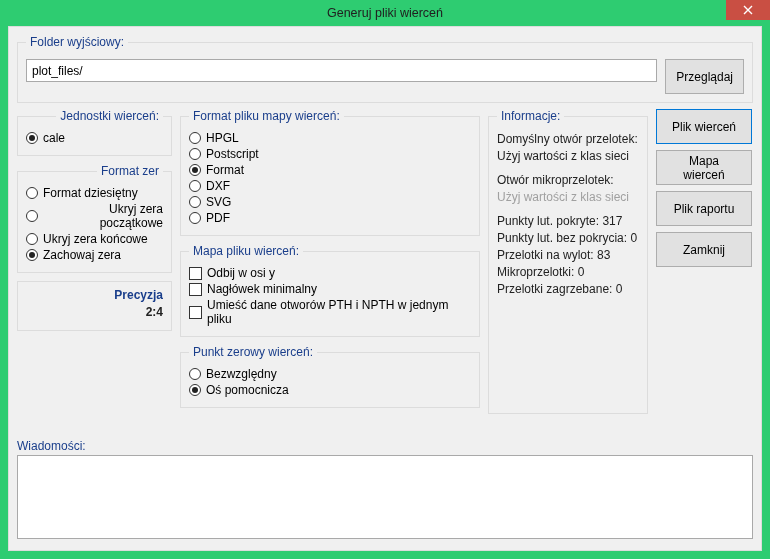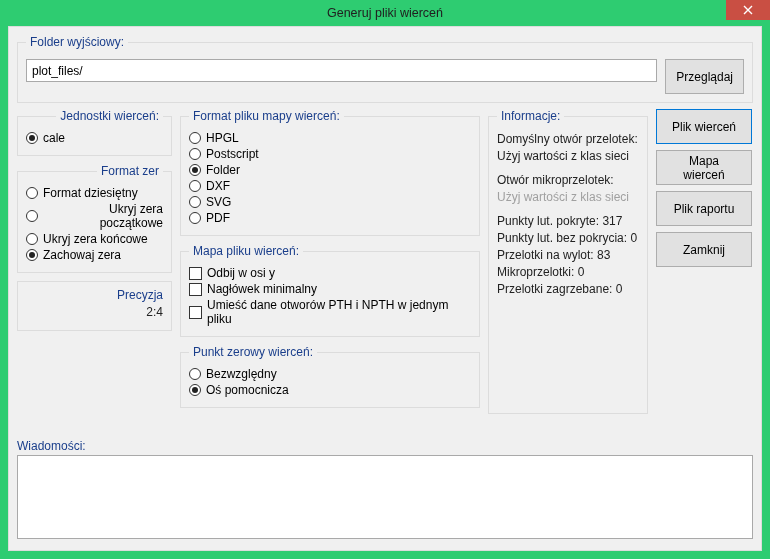--- a/index.html
+++ b/index.html
@@ -18,21 +18,21 @@
   .columns { display: flex; gap: 8px; margin-top: 6px; }
   .col-left { width: 155px; display: flex; flex-direction: column; gap: 2px; text-align: right; }
   .col-mid { width: 300px; display: flex; flex-direction: column; gap: 2px; }
   .col-info { width: 160px; }
   .col-actions { width: 96px; display: flex; flex-direction: column; gap: 6px; }
   .col-actions .btn { width: 100%; }
   .radio-line, .check-line { display: flex; align-items: center; gap: 5px; margin: 2px 0; cursor: pointer; }
   .radio { width: 12px; height: 12px; border: 1px solid #333; border-radius: 50%; background: #fff; display: inline-flex; align-items: center; justify-content: center; flex-shrink: 0; }
   .radio.sel::after { content: ""; width: 6px; height: 6px; border-radius: 50%; background: #222; }
   .check { width: 13px; height: 13px; border: 1px solid #333; background: #fff; flex-shrink: 0; }
-  .plain-box { border: 1px solid #dcdcdc; padding: 6px 8px 8px 8px; margin-bottom: 6px; }
+  .plain-box { border: 1px solid #dcdcdc; padding: 6px 8px 8px 8px; margin-bottom: 6px; font-weight: bold; }
   .plain-box .hdr { color: #1a3e8b; margin-bottom: 2px; }
   .info-line { margin: 3px 0; color: #222; }
   .info-line.dim { color: #a0a0a0; }
   .msgs { position: absolute; left: 8px; right: 8px; bottom: 8px; }
   .msgs textarea { width: 100%; height: 84px; border: 1px solid #a9a9a9; resize: none; background: #fff; overflow-y: scroll; }
   .msgs-label { color: #1a3e8b; margin-bottom: 2px; display: block; }
   fieldset.fit { width: fit-content; min-width: 100%; }
 </style>
 </head>
 <body>
@@ -98,21 +98,21 @@
         <div class="radio-line">
             <span class="radio"></span>
             <span>HPGL</span>
           </div>
         <div class="radio-line">
             <span class="radio"></span>
             <span>Postscript</span>
           </div>
         <div class="radio-line">
             <span class="radio sel"></span>
-            <span>Folder</span>
+            <span>Format</span>
           </div>
         <div class="radio-line">
             <span class="radio"></span>
             <span>DXF</span>
           </div>
         <div class="radio-line">
             <span class="radio"></span>
             <span>SVG</span>
           </div>
         <div class="radio-line">

